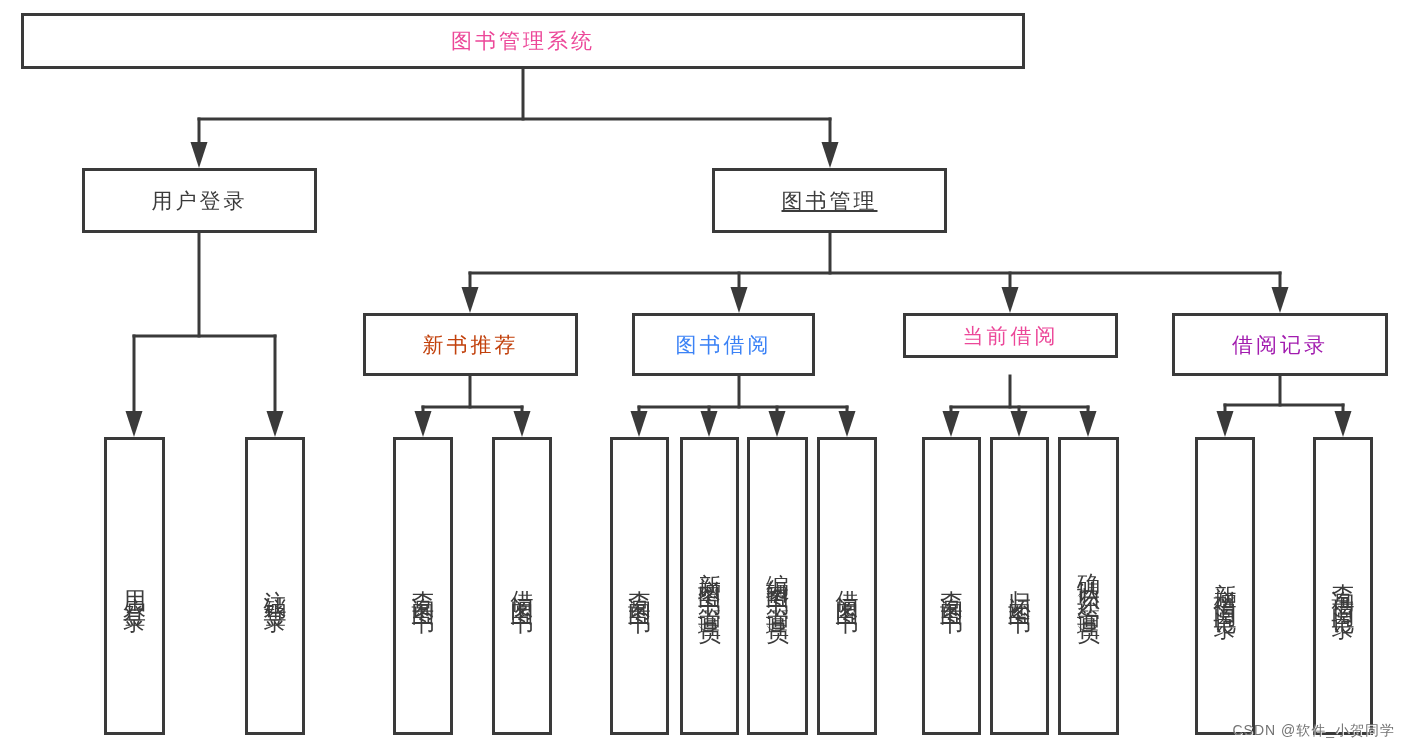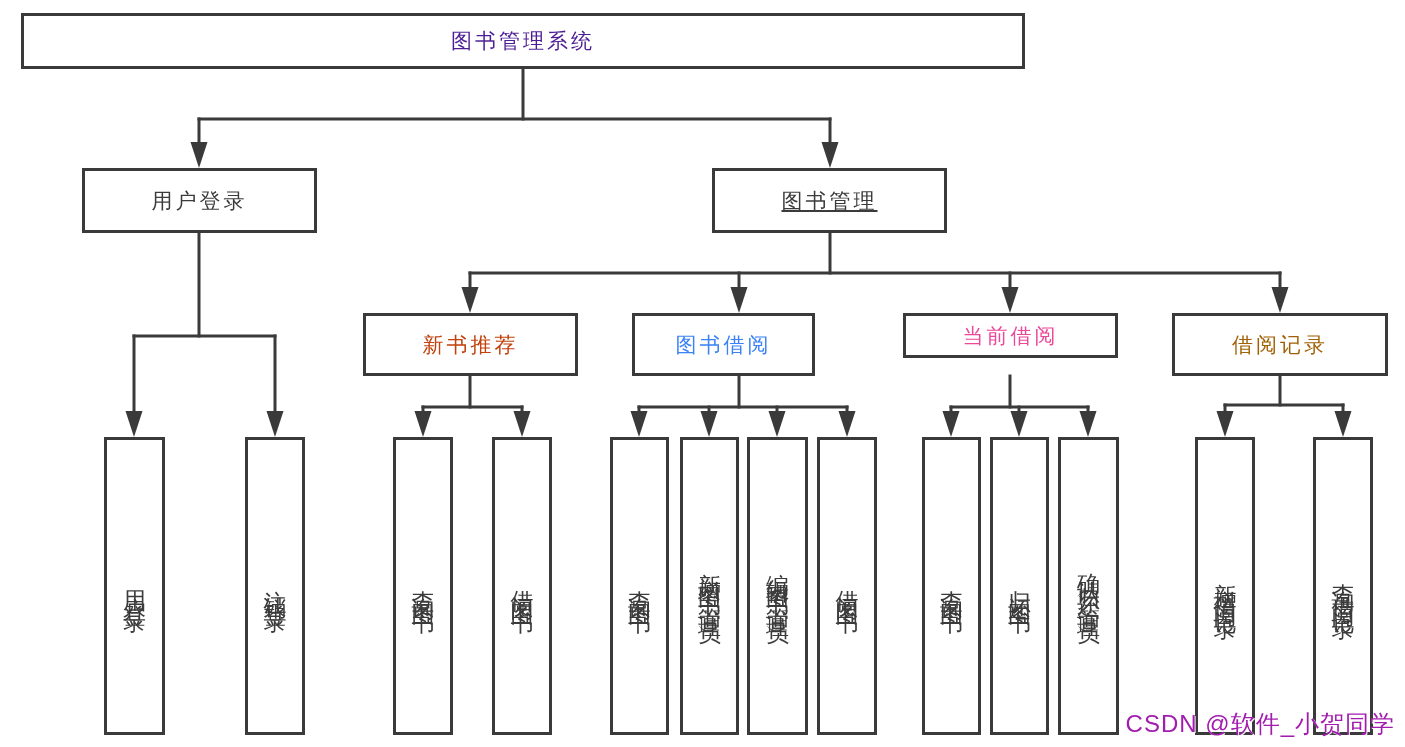--- a/index.html
+++ b/index.html
@@ -30,23 +30,23 @@
     writing-mode:vertical-rl;
     text-orientation:mixed;
     font-size:23px;
     letter-spacing:7px;
     line-height:1;
     font-weight:400;
   }
   .watermark{
     position:absolute;
     right:10px;bottom:7px;
-    font-size:24px;
+    font-size:14px;
     letter-spacing:1px;
-    color:#a21caf;
+    color:#737373;
     text-shadow:1px 1px 0 rgba(255,255,255,0.9);
     z-index:3;
     white-space:nowrap;
   }
 </style>
 </head>
 <body>
 
 <div id="stage">
   <svg id="connector-layer" width="1405" height="747" viewBox="0 0 1405 747">
@@ -98,39 +98,39 @@
       <polygon points="1079.5,411 1096.5,411 1088,437" fill="#3a3a3a"></polygon>
       <line x1="1280" y1="376" x2="1280" y2="405" stroke="#3a3a3a" stroke-width="3" stroke-linecap="square"></line>
       <line x1="1225" y1="405" x2="1343" y2="405" stroke="#3a3a3a" stroke-width="3" stroke-linecap="square"></line>
       <line x1="1225" y1="405" x2="1225" y2="415" stroke="#3a3a3a" stroke-width="3" stroke-linecap="square"></line>
       <polygon points="1216.5,411 1233.5,411 1225,437" fill="#3a3a3a"></polygon>
       <line x1="1343" y1="405" x2="1343" y2="415" stroke="#3a3a3a" stroke-width="3" stroke-linecap="square"></line>
       <polygon points="1334.5,411 1351.5,411 1343,437" fill="#3a3a3a"></polygon>
     </svg>
 
   <div class="watermark">CSDN @软件_小贺同学</div>
-<div class="box h" style="left: 21px; top: 13px; width: 1004px; height: 56px; border-color: rgb(58, 58, 58); color: #4c1d95;">
+<div class="box h" style="left: 21px; top: 13px; width: 1004px; height: 56px; border-color: rgb(58, 58, 58); color: #ec4899;">
       <span>图书管理系统</span>
     </div>
     <div class="box h" style="left: 82px; top: 168px; width: 235px; height: 65px; border-color: rgb(58, 58, 58); color: rgb(59, 59, 59);">
       <span>用户登录</span>
     </div>
     <div class="box h" style="left: 712px; top: 168px; width: 235px; height: 65px; border-color: rgb(58, 58, 58); color: rgb(59, 59, 59); text-decoration: underline;">
       <span>图书管理</span>
     </div>
     <div class="box h" style="left: 363px; top: 313px; width: 215px; height: 63px; border-color: rgb(58, 58, 58); color: #c2410c;">
       <span>新书推荐</span>
     </div>
     <div class="box h" style="left: 632px; top: 313px; width: 183px; height: 63px; border-color: rgb(58, 58, 58); color: #3b82f6;">
       <span>图书借阅</span>
     </div>
     <div class="box h" style="left: 903px; top: 313px; width: 215px; height: 45px; border-color: rgb(58, 58, 58); color: #ec4899; text-align: right;">
       <span>当前借阅</span>
     </div>
-    <div class="box h" style="left: 1172px; top: 313px; width: 216px; height: 63px; border-color: rgb(58, 58, 58); color: #a16207;">
+    <div class="box h" style="left: 1172px; top: 313px; width: 216px; height: 63px; border-color: rgb(58, 58, 58); color: #a21caf;">
       <span>借阅记录</span>
     </div>
     <div class="box v" style="left: 104px; top: 437px; width: 61px; height: 298px; border-color: rgb(58, 58, 58); color: rgb(59, 59, 59);">
       <span>用户登录</span>
     </div>
     <div class="box v" style="left: 245px; top: 437px; width: 60px; height: 298px; border-color: rgb(58, 58, 58); color: rgb(59, 59, 59);">
       <span>注销登录</span>
     </div>
     <div class="box v" style="left: 393px; top: 437px; width: 60px; height: 298px; border-color: rgb(58, 58, 58); color: rgb(59, 59, 59);">
       <span>查询图书</span>

